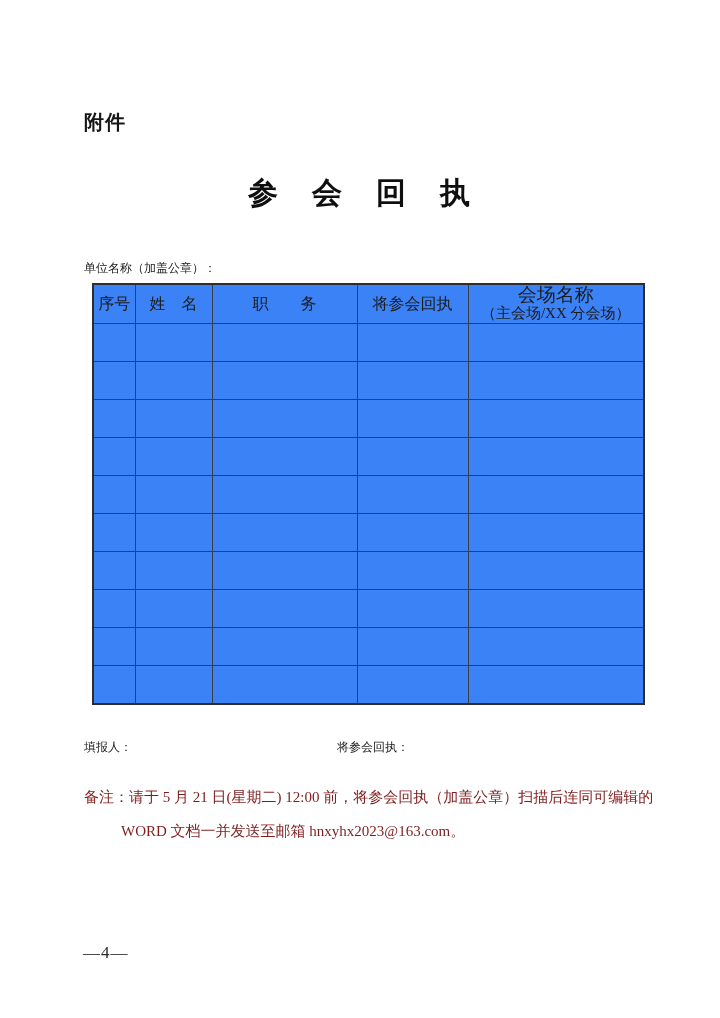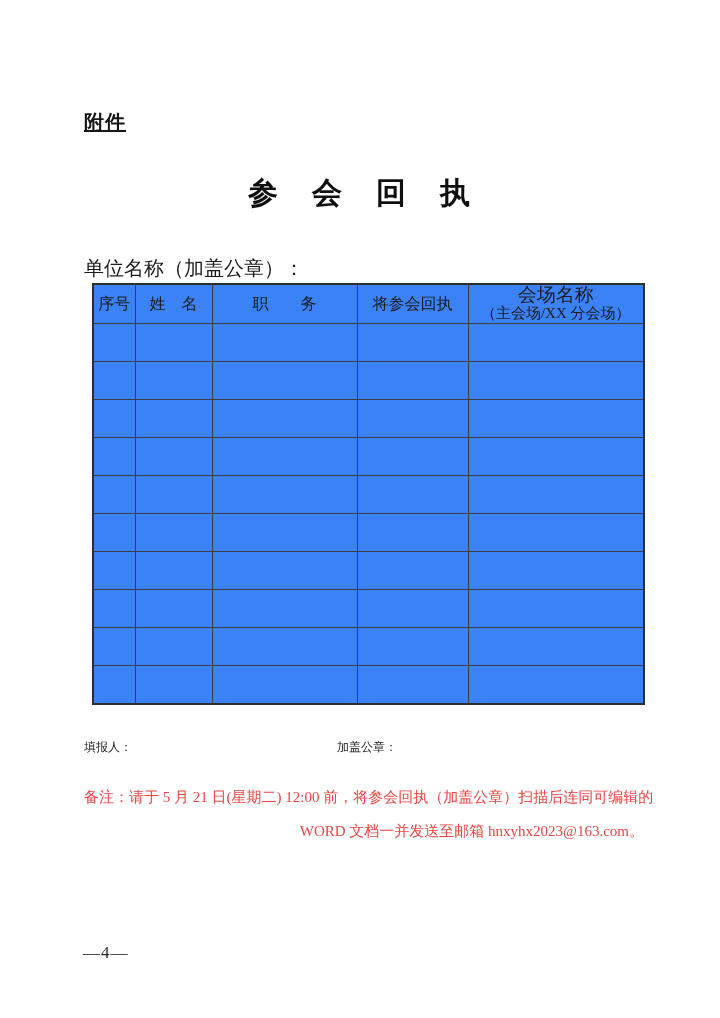--- a/index.html
+++ b/index.html
@@ -23,39 +23,38 @@
   .attachment-label {
     position: absolute;
     left: 84px;
     top: 110px;
     font-family: "Liberation Sans", sans-serif;
     font-weight: 700;
     font-size: 20px;
     line-height: 24px;
     color: #161616;
     letter-spacing: 1px;
-    text-decoration: underline;
   }
   .doc-title {
     position: absolute;
     left: 12px;
     right: 12px;
     top: 175px;
     text-align: center;
     font-size: 30px;
     line-height: 36px;
     font-weight: 700;
     color: #0f0f0f;
     letter-spacing: 2px;
   }
   .unit-label {
     position: absolute;
     left: 84px;
     top: 258px;
-    font-size: 20px;
+    font-size: 12px;
     line-height: 20px;
     color: #1b1b1b;
     text-align: right;
   }
   table.reply-table {
     position: absolute;
     left: 92px;
     top: 283px;
     width: 551px;
     border-collapse: collapse;
@@ -113,32 +112,31 @@
     position: absolute;
     left: 253px;
     top: 0;
   }
   .note-block {
     position: absolute;
     left: 84px;
     top: 787px;
     width: 560px;
     font-size: 15px;
-    color: #ef4444;
+    color: #7f1d1d;
   }
   .note-line1 {
     line-height: 21px;
     white-space: nowrap;
   }
   .note-line2 {
     margin-top: 13px;
-    margin-left: 13px;
+    margin-left: 37px;
     line-height: 21px;
     white-space: nowrap;
-    text-align: right;
   }
   .page-number {
     position: absolute;
     left: 83px;
     top: 942px;
     font-size: 17px;
     line-height: 22px;
     color: #2b2b2b;
     letter-spacing: 1px;
   }
@@ -243,21 +241,21 @@
           <td></td>
           <td></td>
           <td></td>
           <td></td>
         </tr>
       </tbody>
   </table>
 
   <div class="footer-fields">
     <span class="filler-label">填报人：</span>
-    <span class="phone-label">加盖公章：</span>
+    <span class="phone-label">将参会回执：</span>
   </div>
 
   <div class="note-block">
     <div class="note-line1">备注：请于 5 月 21 日(星期二) 12:00 前，将参会回执（加盖公章）扫描后连同可编辑的</div>
     <div class="note-line2">WORD 文档一并发送至邮箱 hnxyhx2023@163.com。</div>
   </div>
 
   <div class="page-number">—4—</div>
 
 </div>

